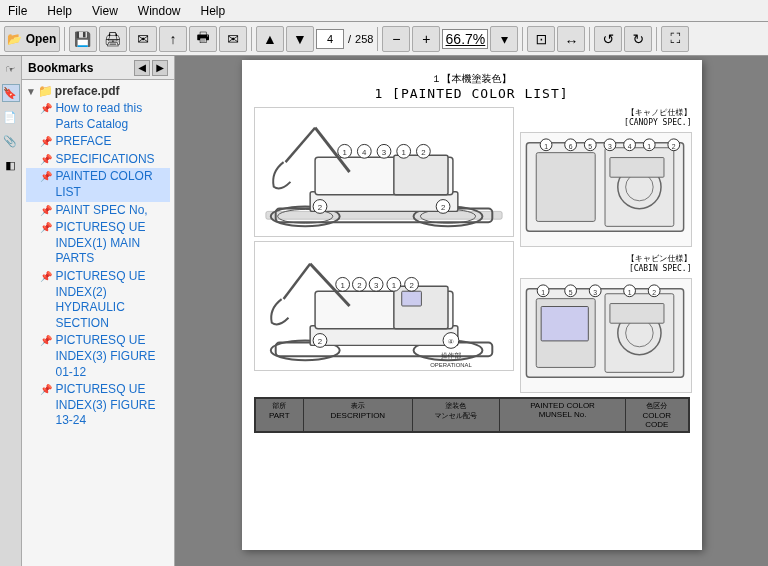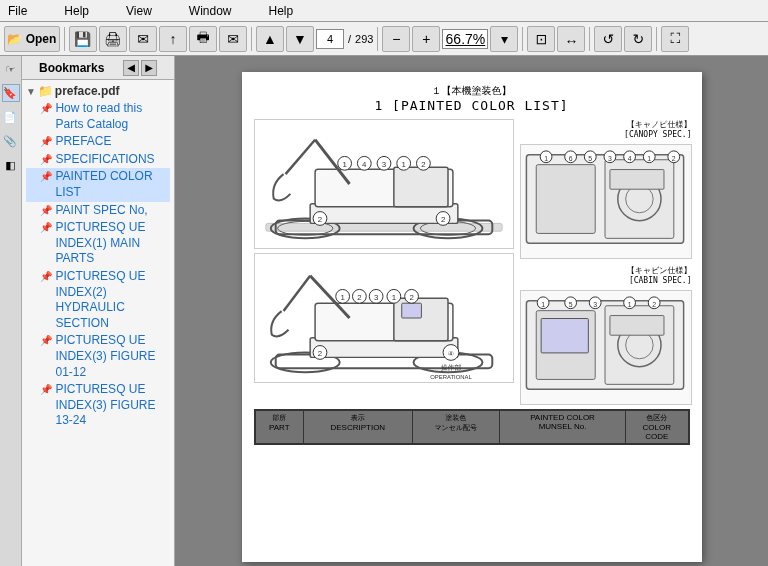--- a/index.html
+++ b/index.html
@@ -1,51 +1,51 @@
 <!DOCTYPE html>
 <html><head>
   <meta charset="utf-8">
   <style>
     * { margin: 0; padding: 0; box-sizing: border-box; }
     body { width: 768px; height: 566px; overflow: hidden; font-family: Arial, sans-serif; font-size: 12px; background: #c0c0c0; }
 
     
-    .menubar { display: flex; align-items: center; background: #f0f0f0; height: 22px; border-bottom: 1px solid #999; padding: 0 4px; gap: 29px; }
+    .menubar { display: flex; align-items: center; background: #f0f0f0; height: 22px; border-bottom: 1px solid #999; padding: 0 4px; gap: 12px; }
     .menubar-item { font-size: 12px; cursor: pointer; padding: 2px 4px; }
 
     
     .toolbar { display: flex; align-items: center; background: #f0f0f0; height: 34px; border-bottom: 1px solid #999; padding: 2px 4px; gap: 2px; }
     .toolbar-btn { display: flex; align-items: center; justify-content: center; width: 28px; height: 26px; background: #e0e0e0; border: 1px solid #aaa; cursor: pointer; font-size: 14px; border-radius: 2px; }
     .toolbar-btn.open { width: 56px; font-size: 12px; font-weight: bold; background: #ddd; display: flex; gap: 3px; }
     .toolbar-sep { width: 1px; height: 24px; background: #aaa; margin: 0 2px; }
     .page-nav { display: flex; align-items: center; gap: 2px; }
     .page-input { width: 28px; height: 20px; text-align: center; border: 1px solid #888; font-size: 11px; }
     .page-sep { font-size: 11px; margin: 0 2px; }
     .zoom-input { width: 46px; height: 20px; text-align: center; border: 1px solid #888; font-size: 14px; text-decoration: underline; }
 
     
     .main { display: flex; height: calc(566px - 56px); }
 
     
     .sidebar { width: 175px; background: #f5f5f5; border-right: 1px solid #aaa; display: flex; flex-direction: column; overflow: hidden; }
-    .sidebar-header { display: flex; align-items: center; justify-content: space-between; background: #e8e8e8; border-bottom: 1px solid #aaa; padding: 3px 17px; height: 24px; }
+    .sidebar-header { display: flex; align-items: center; justify-content: space-between; background: #e8e8e8; border-bottom: 1px solid #aaa; padding: 3px 6px; height: 24px; }
     .sidebar-title { font-size: 12px; font-weight: bold; }
     .sidebar-btns { display: flex; gap: 2px; }
     .sidebar-btn { width: 16px; height: 16px; background: #d0d0d0; border: 1px solid #999; display: flex; align-items: center; justify-content: center; cursor: pointer; font-size: 10px; }
 
     .bookmark-tree { padding: 4px; }
     .bookmark-file { display: flex; align-items: center; gap: 2px; margin-bottom: 2px; font-weight: bold; color: #333; }
     .bookmark-toggle { cursor: pointer; color: #666; font-size: 10px; }
     .bookmark-item { display: flex; align-items: flex-start; gap: 3px; padding: 1px 0 1px 14px; cursor: pointer; color: #1a6fcc; line-height: 1.3; }
     .bookmark-item.active { background: #cce0ff; }
     .bookmark-icon { color: #4488cc; font-size: 10px; margin-top: 1px; flex-shrink: 0; }
     .bookmark-label { word-break: break-word; }
 
     
-    .pdf-area { flex: 1; background: #808080; overflow: hidden; display: flex; align-items: flex-start; justify-content: center; padding: 16px; }
+    .pdf-area { flex: 1; background: #808080; overflow: hidden; display: flex; align-items: flex-start; justify-content: center; padding: 4px; }
     .pdf-page { background: white; width: 460px; min-height: 490px; padding: 12px; position: relative; box-shadow: 2px 2px 8px rgba(0,0,0,0.4); }
 
     .table-area { border: 1px solid #333; width: 100%; font-size: 9px; }
     .table-area table { width: 100%; border-collapse: collapse; }
     .table-area td, .table-area th { border: 1px solid #333; padding: 2px 3px; text-align: center; font-size: 8px; vertical-align: top; }
     .table-area th { background: #737373; font-weight: normal; }
     .jp-small { font-size: 7px; display: block; }
     .icon-strip { display: flex; flex-direction: column; align-items: center; width: 22px; background: #d8d8d8; border-right: 1px solid #aaa; padding: 4px 2px; gap: 6px; }
     .icon-strip-item { width: 18px; height: 18px; display: flex; align-items: center; justify-content: center; font-size: 11px; cursor: pointer; border: 1px solid transparent; }
     .icon-strip-item.active { background: #c8d8f0; border: 1px solid #8ab; }
@@ -96,21 +96,21 @@
   <div class="toolbar-sep"></div>
   <div class="toolbar-btn">
       <span>▲</span>
     </div>
   <div class="toolbar-btn">
       <span>▼</span>
     </div>
   <div class="page-nav">
     <input class="page-input" type="text" value="4" style="">
     <span class="page-sep">/</span>
-    <span style="font-size:11px;">293</span>
+    <span style="font-size:11px;">258</span>
   </div>
   <div class="toolbar-sep"></div>
   <div class="toolbar-btn">
       <span>−</span>
     </div>
   <div class="toolbar-btn">
       <span>+</span>
     </div>
   <input class="zoom-input" type="text" value="66.7%" style="">
   <div class="toolbar-btn">

